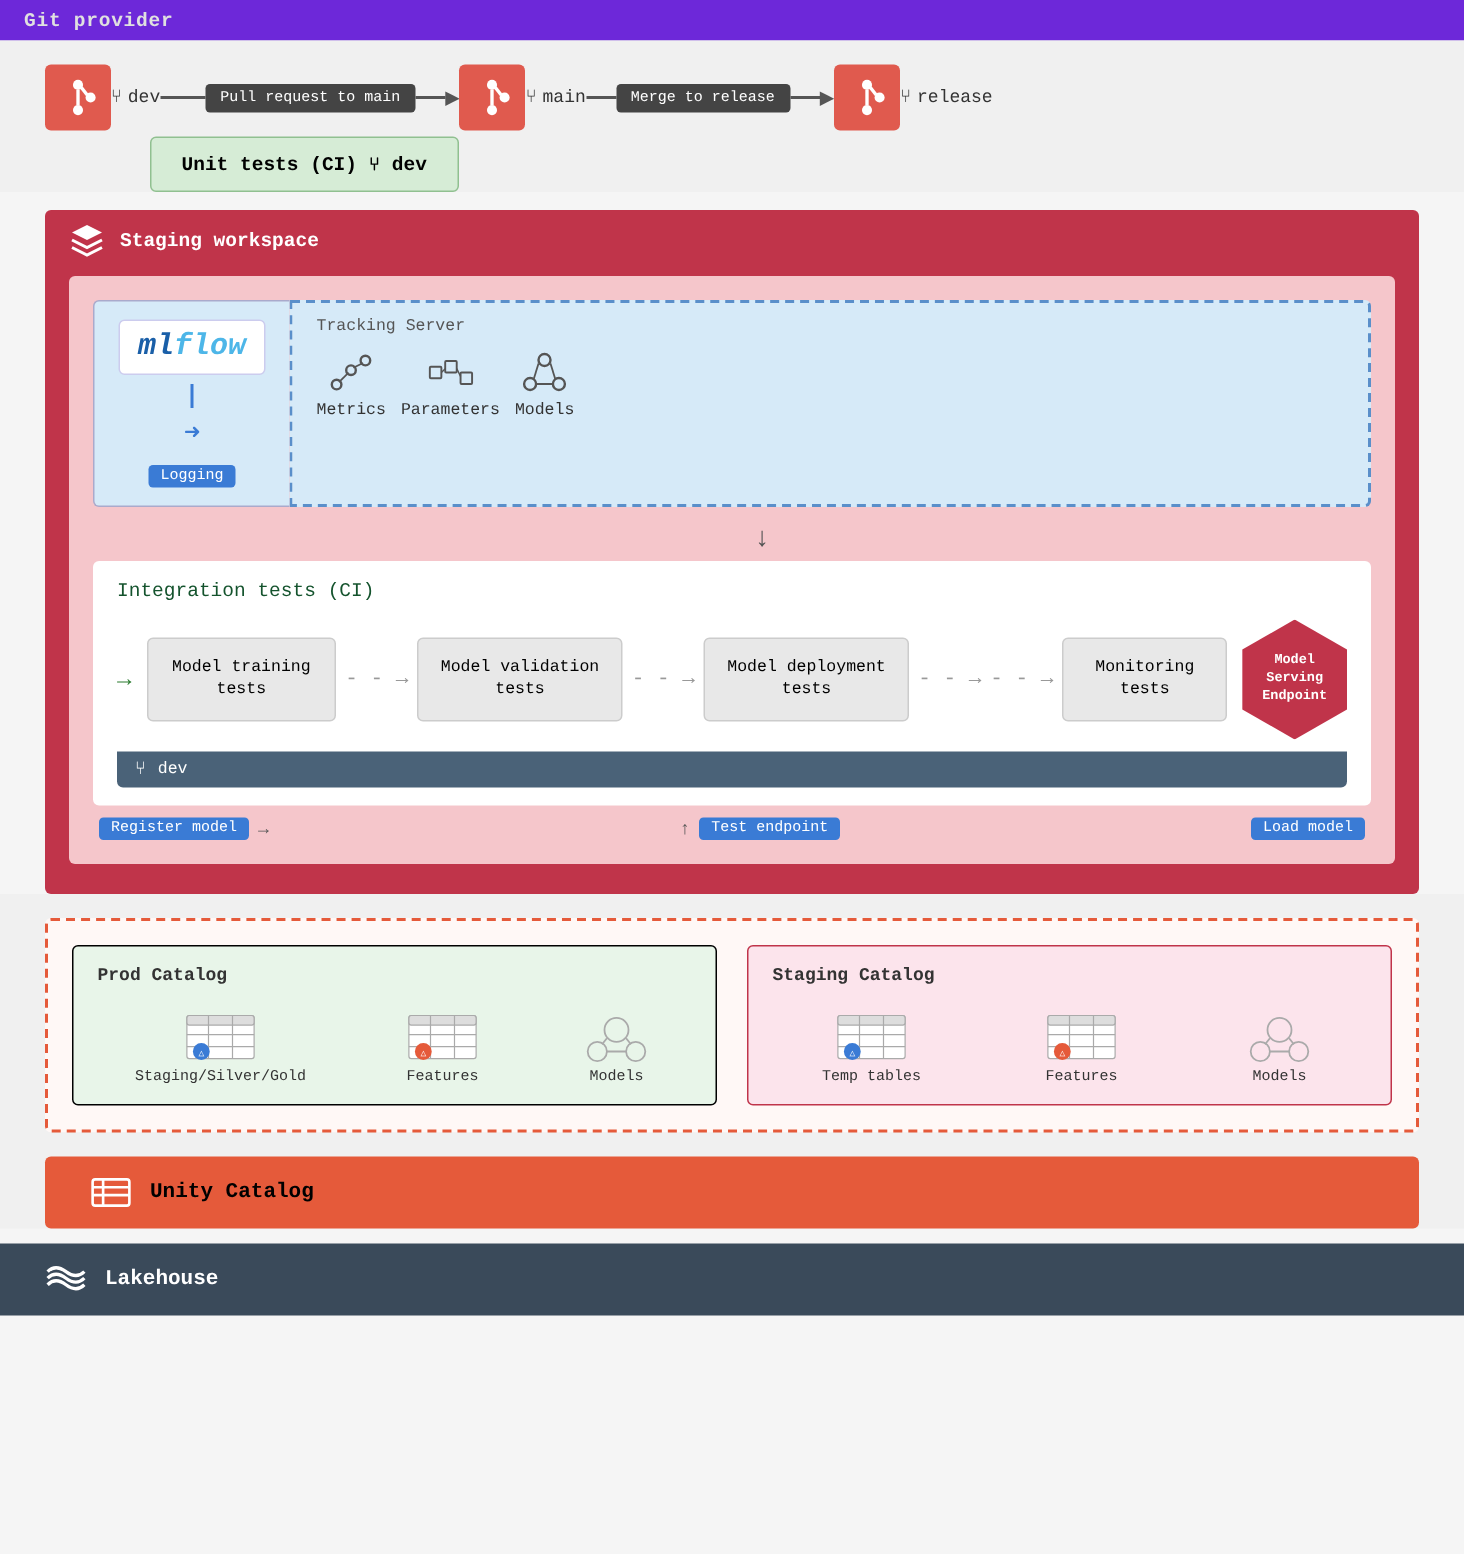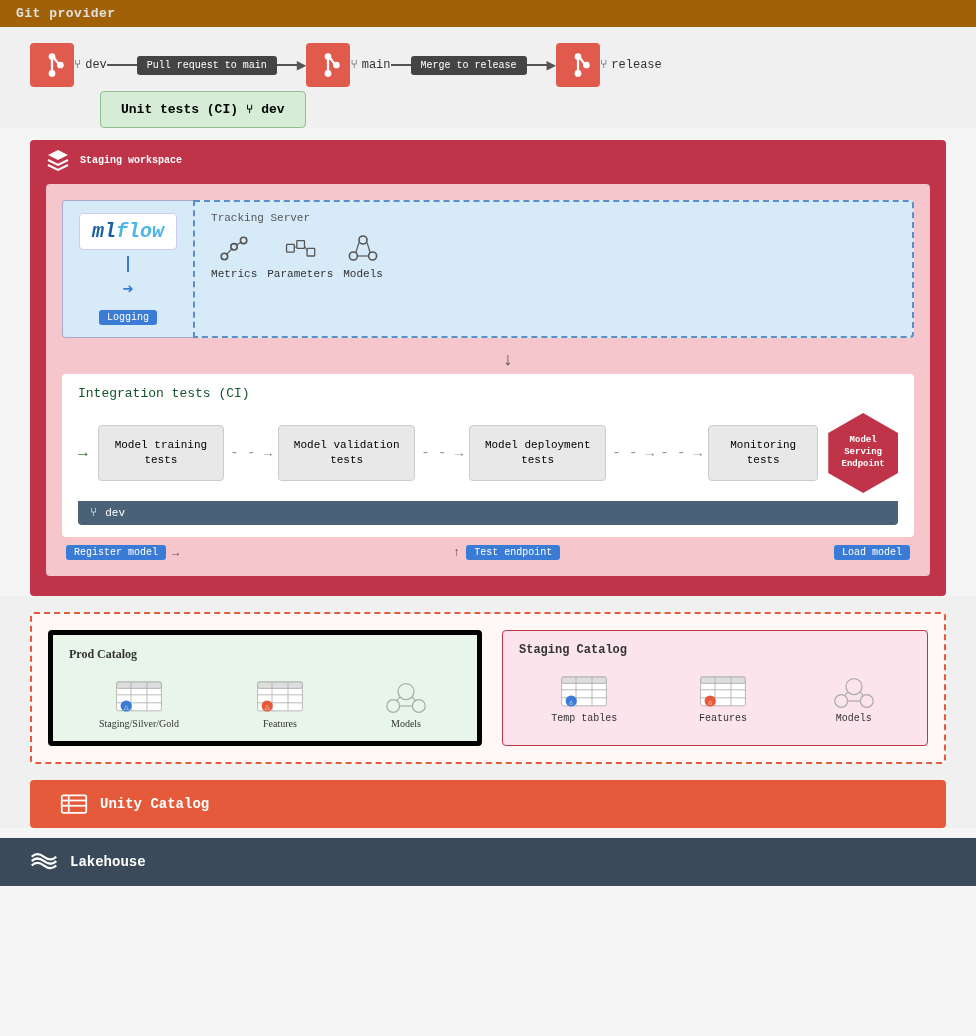--- a/index.html
+++ b/index.html
@@ -1,20 +1,20 @@
 <!DOCTYPE html>
 <html><head>
   <meta charset="utf-8">
   <style>
     * { box-sizing: border-box; margin: 0; padding: 0; }
     body { font-family: 'Courier New', monospace; background: #f5f5f5; width: 976px; min-height: 1036px; overflow-x: hidden; }
 
     
     .git-provider-bar {
-      background: #a16207;
+      background: #6d28d9;
       color: #e0e0e0;
       font-size: 13px;
       font-weight: bold;
       padding: 6px 16px;
       letter-spacing: 0.5px;
     }
 
     .git-icon {
       width: 44px;
       height: 44px;
@@ -72,21 +72,21 @@
       border-radius: 4px;
       padding: 8px 16px 20px 16px;
       margin: 0 0 0 0;
     }
 
     .staging-header {
       display: flex;
       align-items: center;
       gap: 10px;
       color: #fff;
-      font-size: 10px;
+      font-size: 13px;
       font-weight: bold;
       margin-bottom: 12px;
     }
 
     .staging-inner {
       background: #f5c6cb;
       border-radius: 4px;
       padding: 16px;
     }
 
@@ -205,21 +205,21 @@
       padding: 16px;
       margin-bottom: 16px;
       background: #fff8f6;
     }
 
     .catalog-box {
       border-radius: 4px;
       padding: 12px 16px;
       flex: 1;
     }
-    .prod-catalog { background: #e8f5e9; border: 5px solid #000000; font-family: Liberation Serif, serif; }
+    .prod-catalog { background: #e8f5e9; border: 1px solid #000000; }
     .staging-catalog { background: #fce4ec; border: 1px solid #c0344a; }
 
     .catalog-title {
       font-size: 12px;
       font-weight: bold;
       color: #333;
       margin-bottom: 12px;
     }
 
     .catalog-items {
@@ -232,21 +232,21 @@
       flex-direction: column;
       align-items: center;
       gap: 4px;
       font-size: 10px;
       color: #333;
     }
 
     
     .unity-catalog-bar {
       background: #e55a3a;
-      color: #ffffff;
+      color: #000000;
       font-size: 14px;
       font-weight: bold;
       padding: 10px 30px;
       display: flex;
       align-items: center;
       gap: 12px;
       border-radius: 4px;
       margin-bottom: 10px;
     }
 

